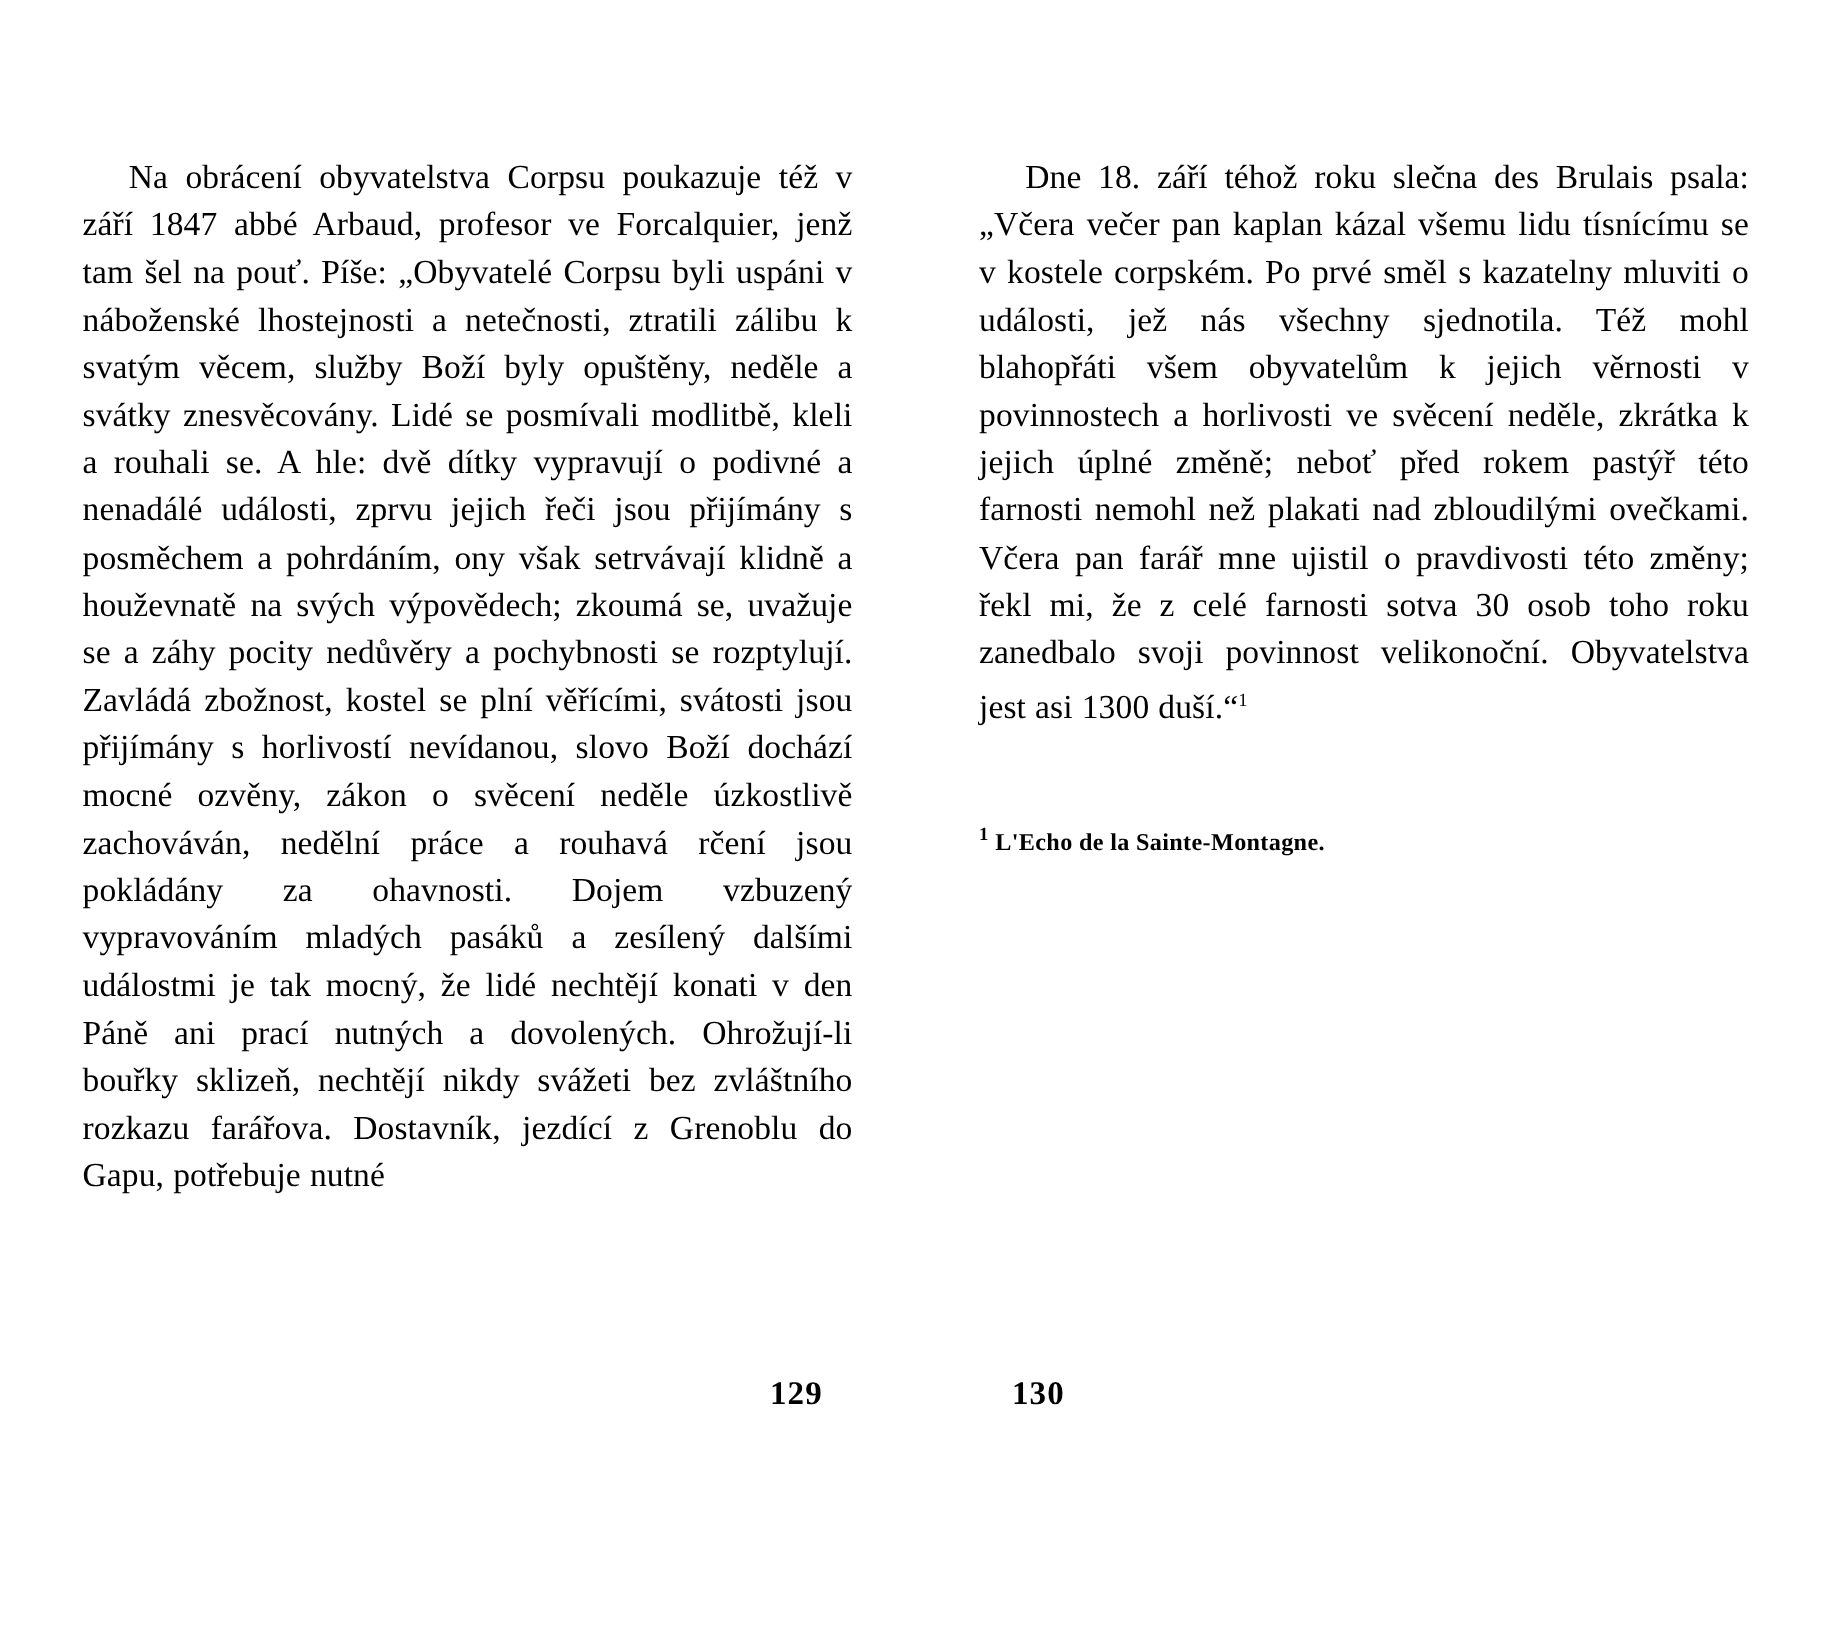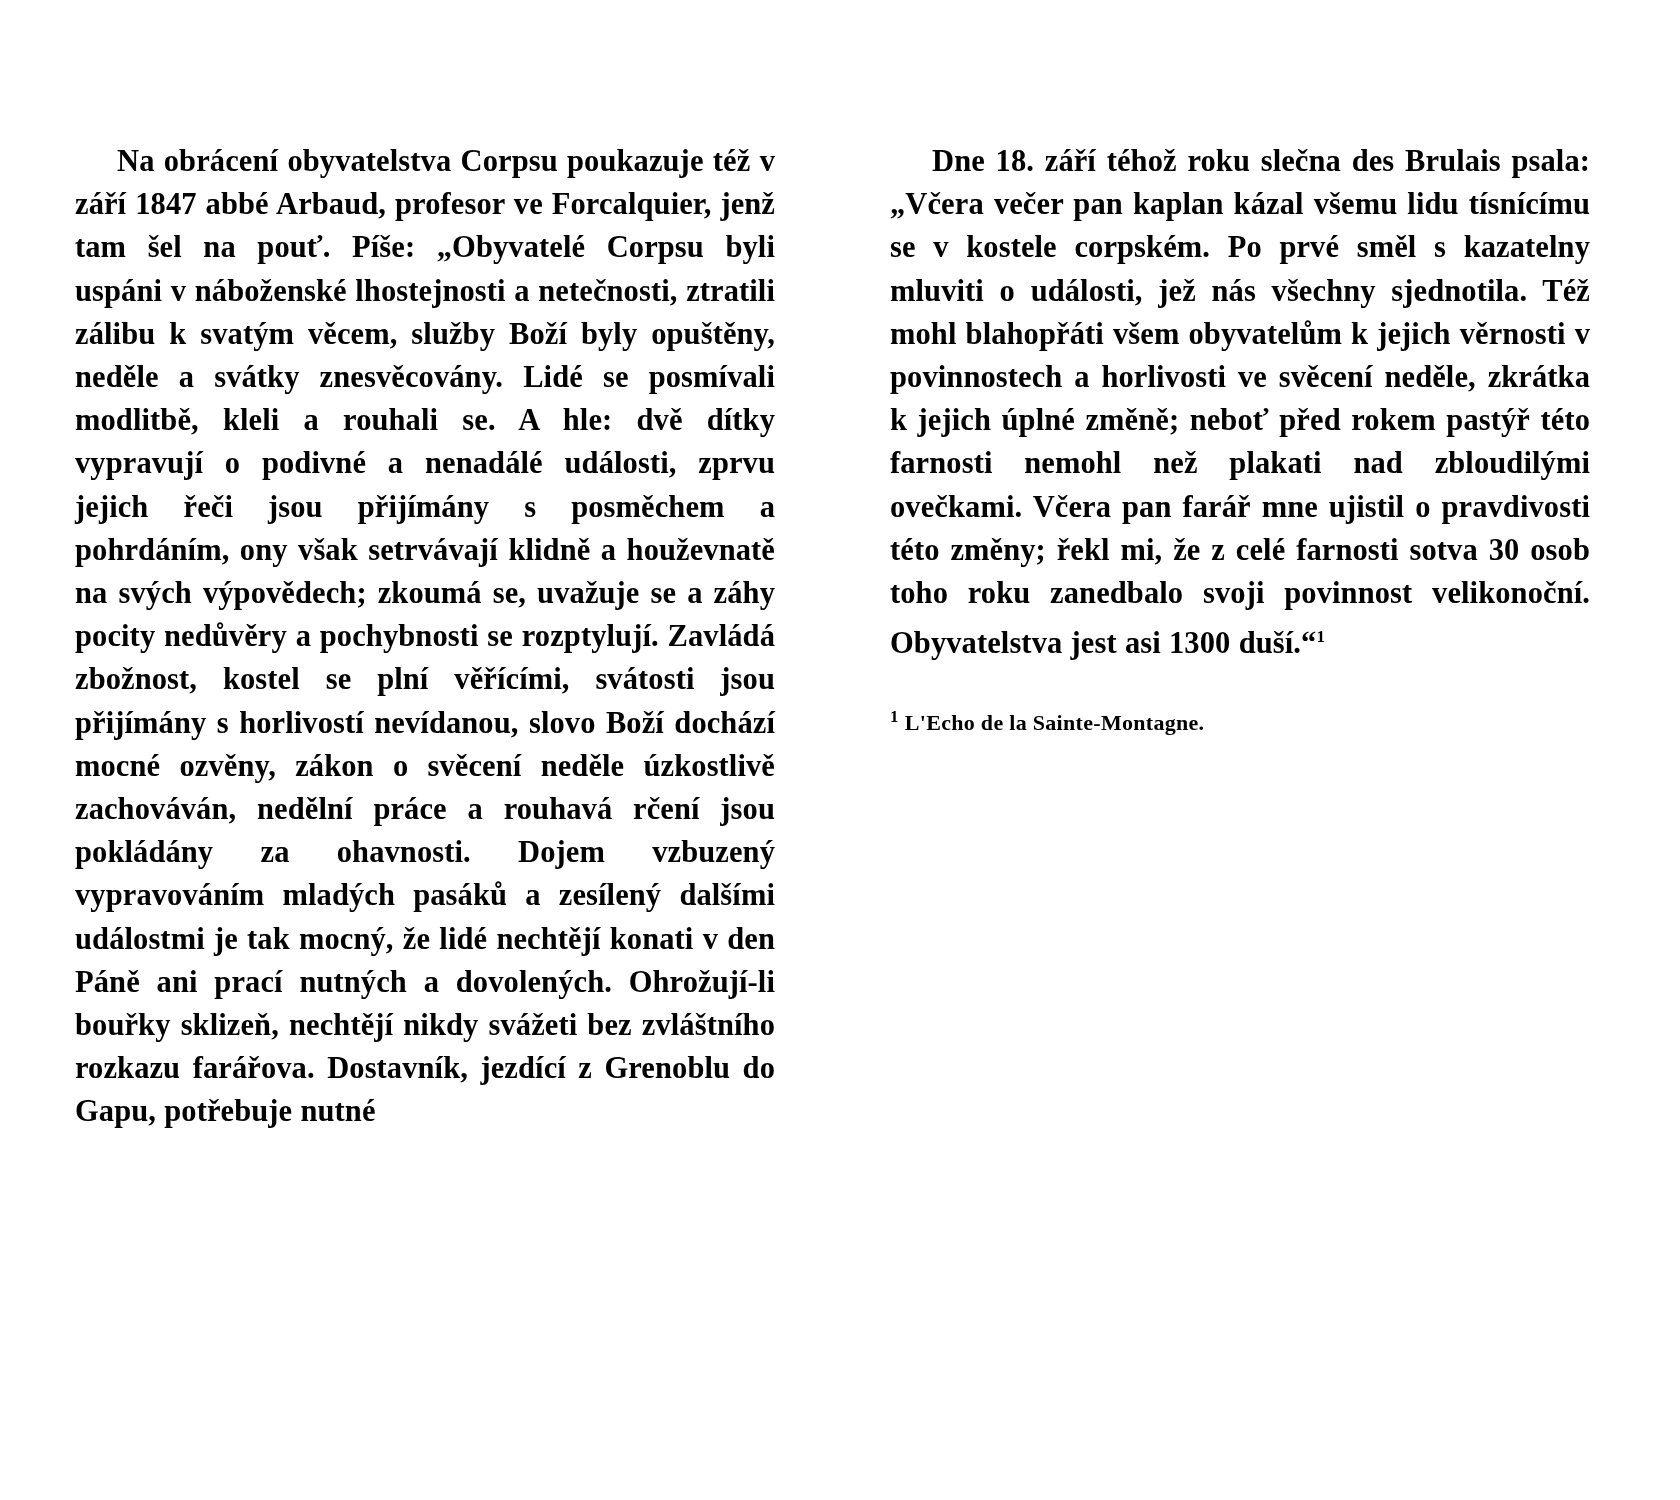--- a/index.html
+++ b/index.html
@@ -39,41 +39,42 @@
     width: 700px;
     margin-left: 115px;
   }
   .body-text {
     font-size: 30.5px;
     line-height: 43.2px;
     text-align: justify;
     text-justify: inter-word;
     letter-spacing: 0.1px;
     word-spacing: 0.5px;
-    font-weight: 700;
+    font-weight: 400;
     -webkit-font-smoothing: none;
   }
   .body-text p {
     margin: 0;
   }
   .indent {
     text-indent: 42px;
   }
   .hang {
     text-indent: 0;
   }
   .footnote-rule-gap {
     height: 36px;
   }
   .footnote {
     font-size: 22px;
     line-height: 30px;
     font-weight: 700;
     letter-spacing: 0.3px;
     text-align: left;
+    margin-top: 42px;
   }
   .footnote .marker {
     font-size: 17px;
     vertical-align: super;
     margin-right: 6px;
   }
   .folio-row {
     position: absolute;
     left: 0;
     top: 1250px;
@@ -115,14 +116,18 @@
         <p class="indent"><span>Dne 18. září téhož roku slečna des Brulais psala: „Včera večer pan kaplan kázal všemu lidu tísnícímu se v kostele corpském. Po prvé směl s kazatelny mluviti o události, jež nás všechny sjednotila. Též mohl blahopřáti všem obyvatelům k jejich věrnosti v povinnostech a horlivosti ve svěcení neděle, zkrátka k jejich úplné změně; neboť před rokem pastýř této farnosti nemohl než plakati nad zbloudilými ovečkami. Včera pan farář mne ujistil o pravdivosti této změny; řekl mi, že z celé farnosti sotva 30 osob toho roku zanedbalo svoji povinnost velikonoční. Obyvatelstva jest asi 1300 duší.“</span><sup class="fnref">1</sup></p>
       </div>
       <div class="footnote-rule-gap"></div>
       <div class="footnote">
         <span class="marker">1</span><span>L'Echo de la Sainte-Montagne.</span>
       </div>
     </div>
 
   </div>
 
+  <div class="folio-row">
+    <div class="folio folio-left">129</div>
+    <div class="folio folio-right">130</div>
+  </div>
 
 </div>
 
 </body></html>

